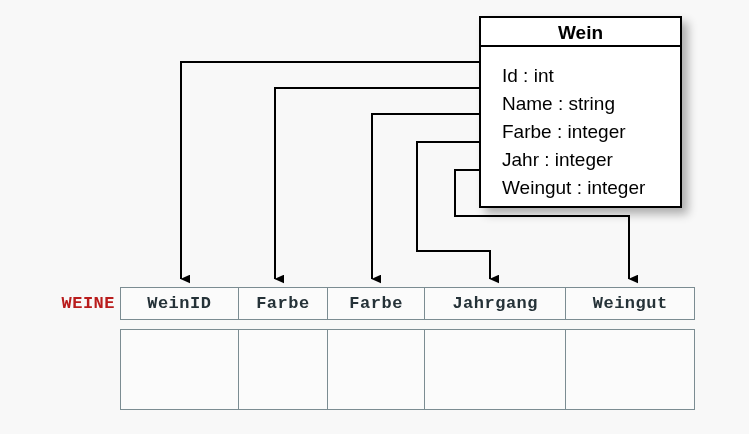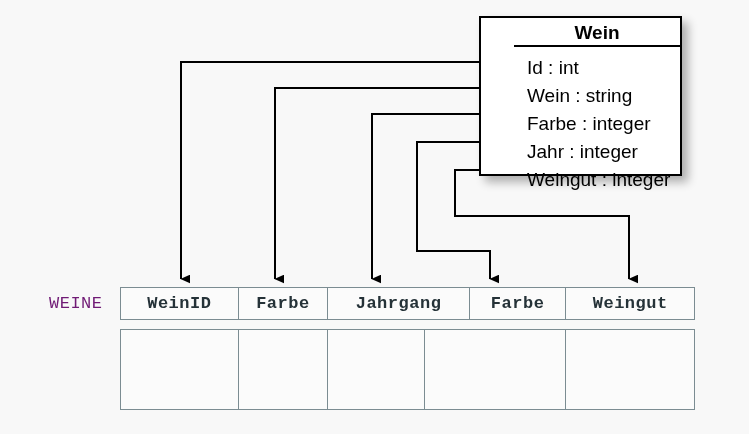--- a/index.html
+++ b/index.html
@@ -20,43 +20,42 @@
     width: 749px;
     height: 434px;
   }
 
   
   .uml-class {
     position: absolute;
     left: 479px;
     top: 16px;
     width: 203px;
-    height: 160px;
+    height: 192px;
     background: #ffffff;
     border: 2px solid #000000;
     box-sizing: border-box;
     box-shadow: 6px 6px 9px rgba(0,0,0,0.30);
-    padding-left: 33px;
   }
   .uml-class-title {
     height: 29px;
     line-height: 29px;
     text-align: center;
     font-weight: bold;
     font-size: 19px;
     color: #000000;
     border-bottom: 2px solid #000000;
     box-sizing: border-box;
     background: #ffffff;
     white-space: nowrap;
     overflow: hidden;
   }
   .uml-attrs {
     padding: 1px 0 0 0;
-    margin: 6px;
+    margin: 14px;
     list-style: none;
   }
   .uml-attr {
     height: 28px;
     line-height: 28px;
     font-size: 19px;
     color: #000000;
     padding-left: 7px;
     white-space: nowrap;
     overflow: hidden;
@@ -64,25 +63,25 @@
 
   
   .rel-label {
     position: absolute;
     left: 49px;
     top: 290px;
     width: 66px;
     height: 28px;
     line-height: 28px;
     font-family: "Liberation Mono", "DejaVu Sans Mono", monospace;
-    font-weight: normal;
+    font-weight: bold;
     font-size: 17px;
-    color: #701a75;
+    color: #b91c1c;
     letter-spacing: 0.5px;
-    text-align: left;
+    text-align: right;
     white-space: nowrap;
   }
   .rel-table {
     position: absolute;
     left: 120px;
     top: 287px;
     width: 575px;
   }
   .rel-header-row, .rel-body-row {
     display: flex;
@@ -151,35 +150,35 @@
       <path d="M 479,142 L 417,142 L 417,251 L 490,251 L 490,279" marker-end="url(#arrowhead)"></path>
 
       <path d="M 479,170 L 455,170 L 455,216 L 629,216 L 629,279" marker-end="url(#arrowhead)"></path>
     </g>
   </svg>
 
   <div class="uml-class">
     <div class="uml-class-title">Wein</div>
     <ul class="uml-attrs">
       <li class="uml-attr">Id : int</li>
-      <li class="uml-attr">Wein : string</li>
+      <li class="uml-attr">Name : string</li>
       <li class="uml-attr">Farbe : integer</li>
       <li class="uml-attr">Jahr : integer</li>
       <li class="uml-attr">Weingut : integer</li>
     </ul>
   </div>
 
   <div class="rel-label">WEINE</div>
 
   <div class="rel-table">
     <div class="rel-header-row">
       <div class="rel-cell col-0">WeinID</div>
       <div class="rel-cell col-1">Farbe</div>
+      <div class="rel-cell col-2">Farbe</div>
       <div class="rel-cell col-3">Jahrgang</div>
-      <div class="rel-cell col-2">Farbe</div>
       <div class="rel-cell col-4">Weingut</div>
     </div>
     <div class="rel-body-row">
       <div class="rel-cell col-0"></div>
       <div class="rel-cell col-1"></div>
       <div class="rel-cell col-2"></div>
       <div class="rel-cell col-3"></div>
       <div class="rel-cell col-4"></div>
     </div>
   </div>

